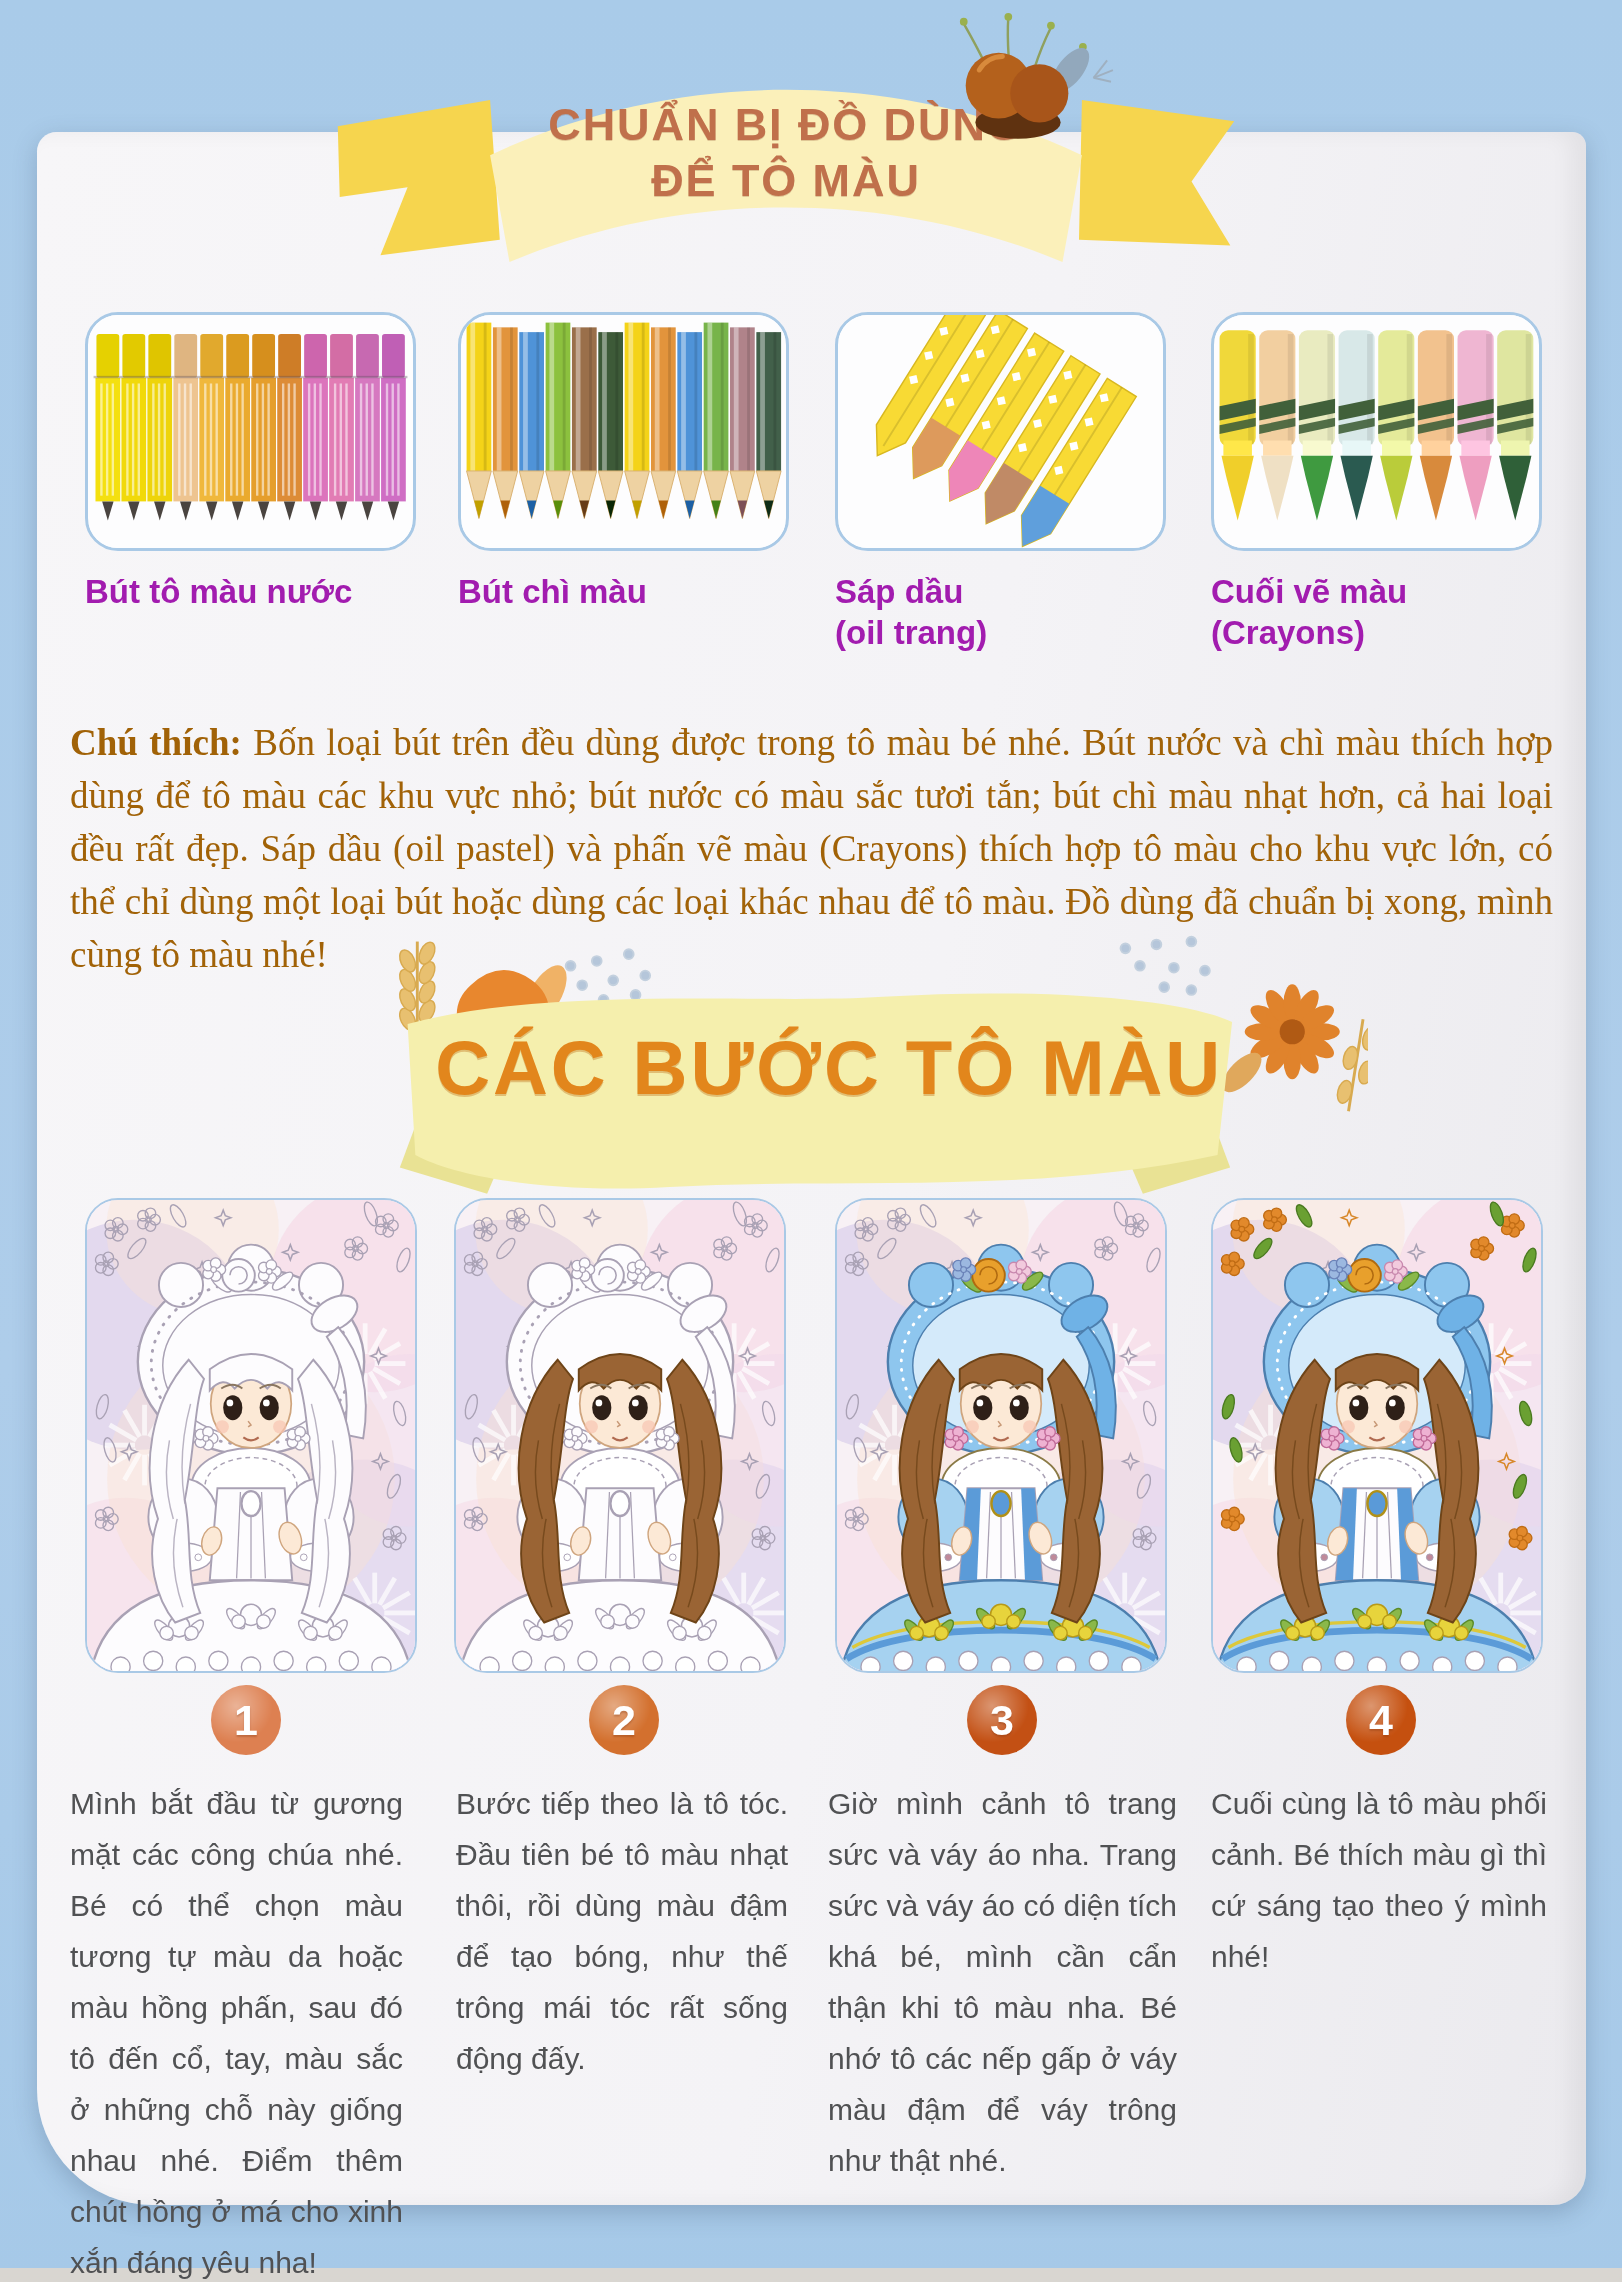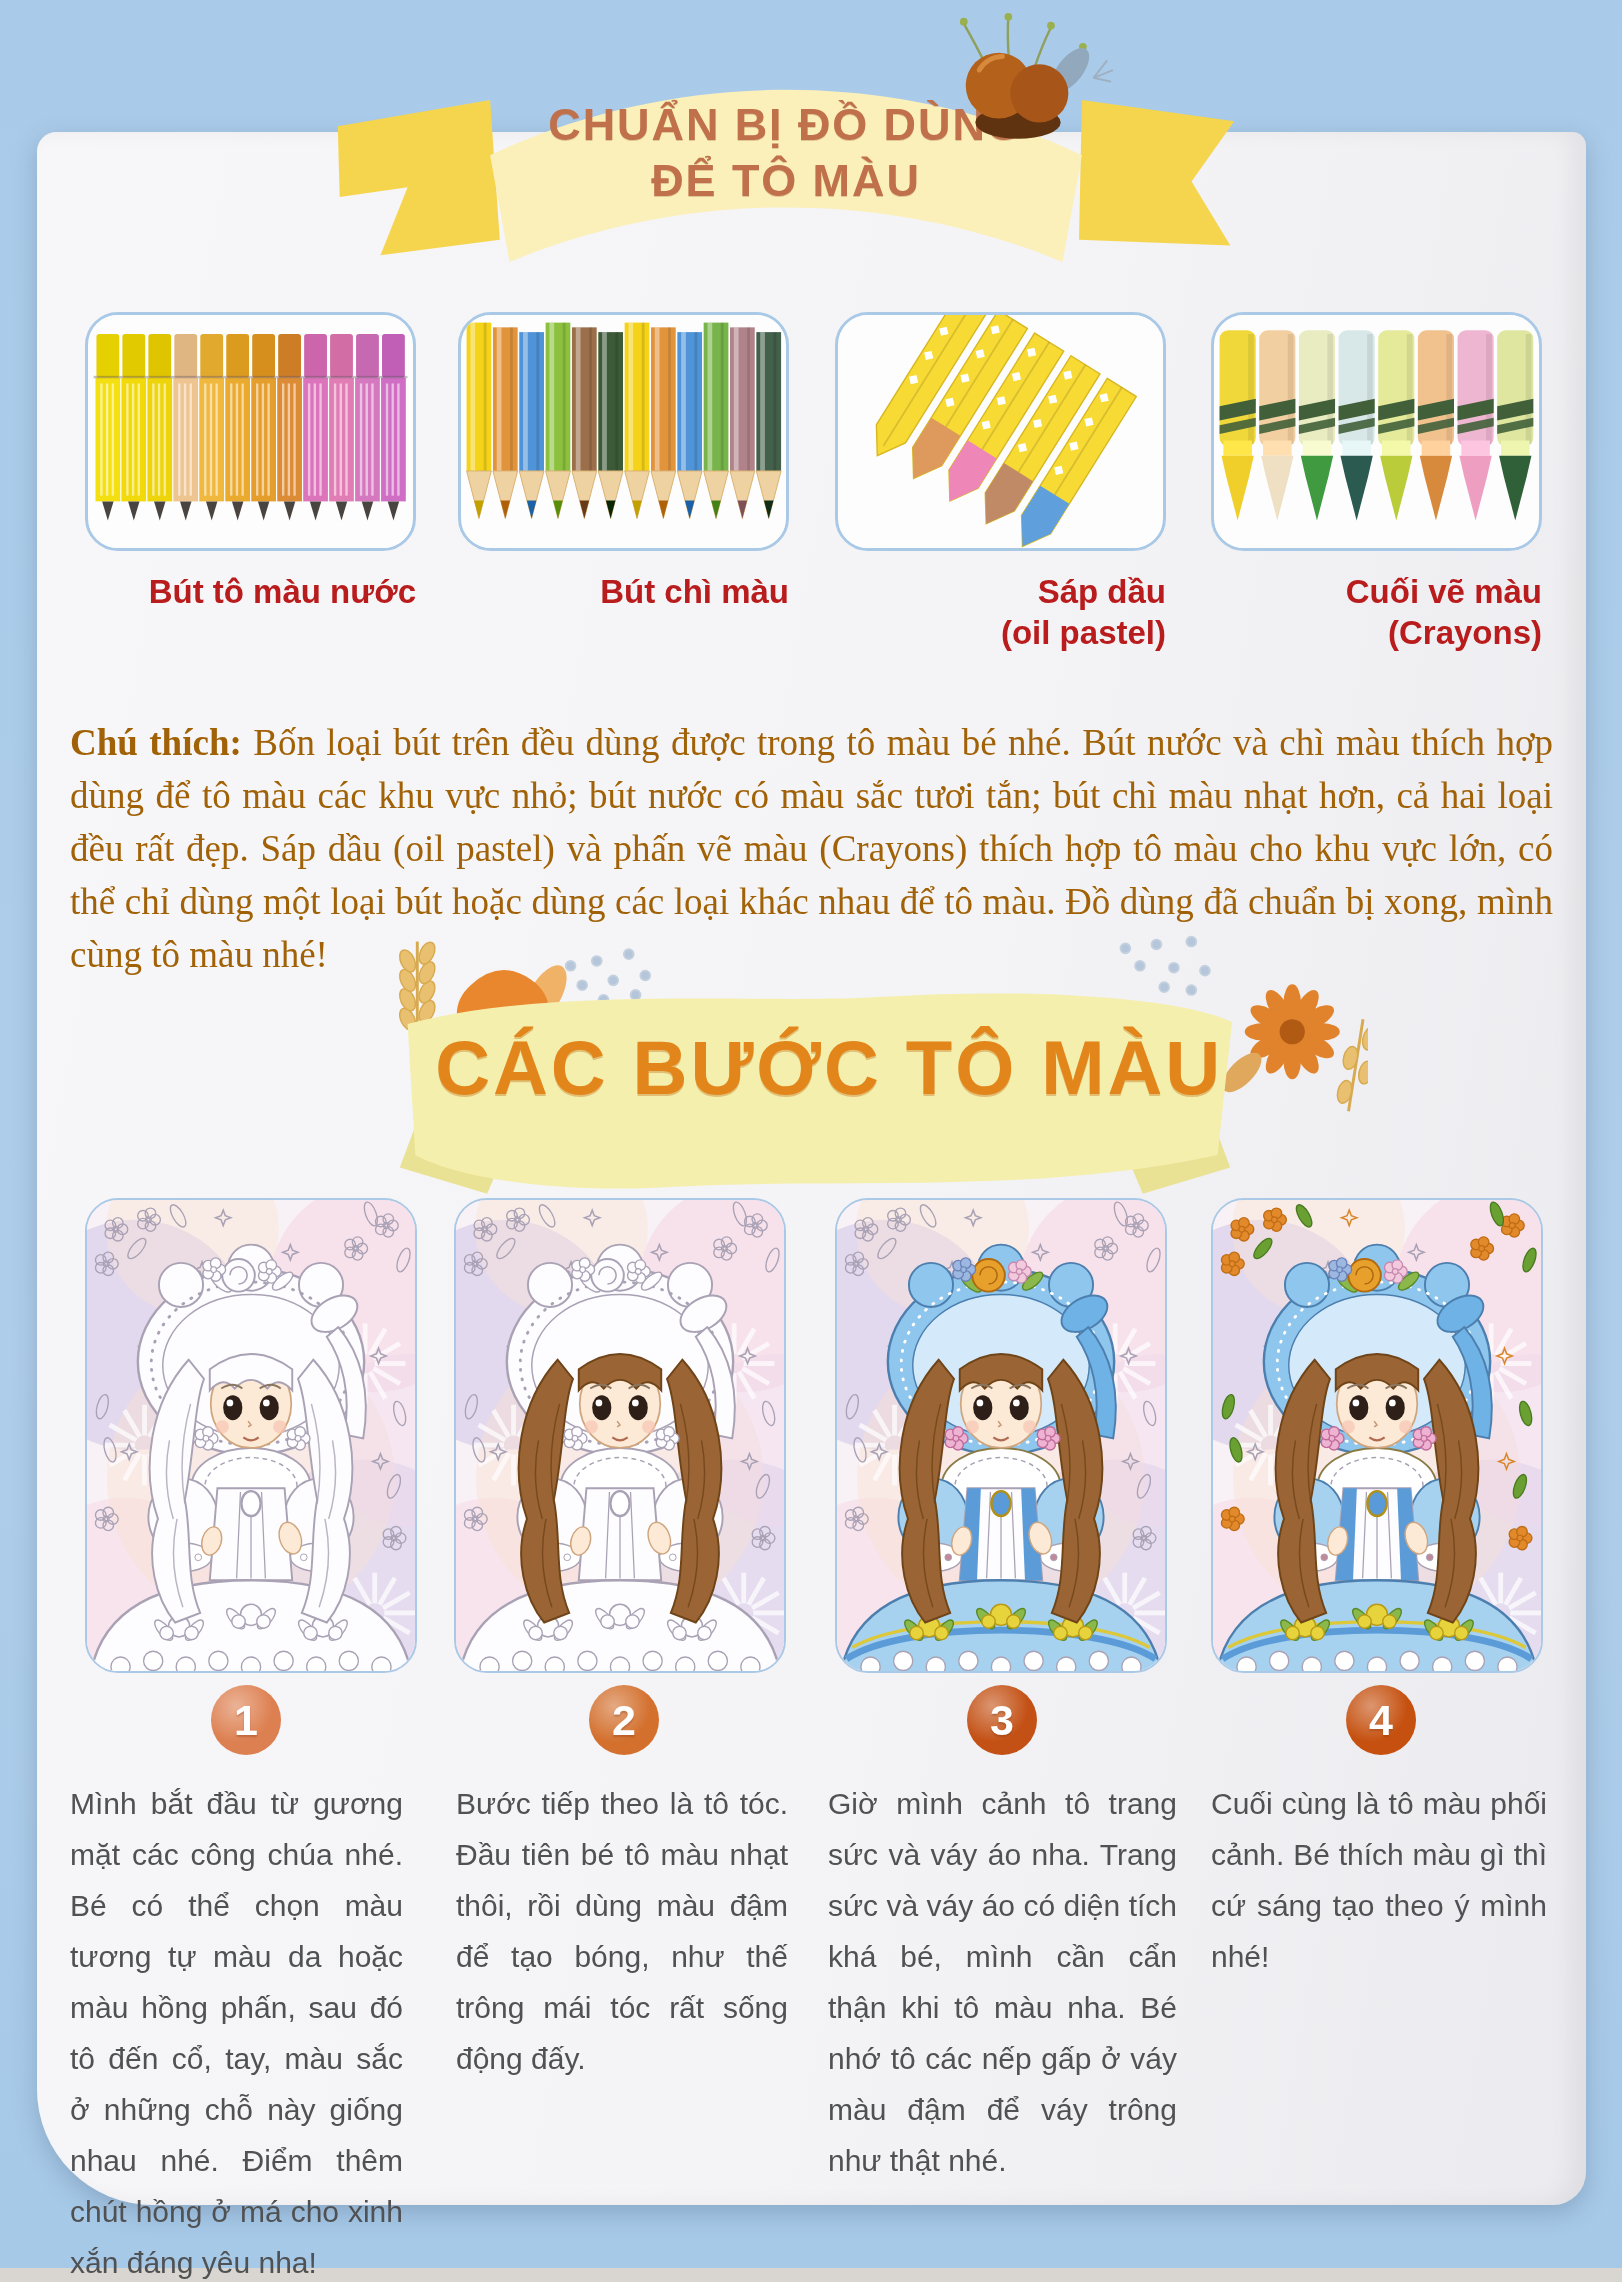--- a/index.html
+++ b/index.html
@@ -23,22 +23,22 @@
     font-weight:700;font-size:45px;line-height:56px;letter-spacing:1.9px;
     color:#c0704b;text-shadow:0 1px 0 rgba(140,70,40,.25);white-space:pre-line;
   }
   .berries-svg{position:absolute;left:946px;top:9.7px;width:175px;height:155px;}
 
   
   .tool-card{position:absolute;top:312px;width:331px;height:239px;background:#fdfdfe;
     border:3.9px solid #a9c9e6;border-radius:33px;box-sizing:border-box;overflow:hidden;}
   .tool-card svg{width:100%;height:100%;display:block;}
   .tc0{left:85px}.tc1{left:458px}.tc2{left:835px}.tc3{left:1211px}
-  .tool-label{position:absolute;top:571px;width:331px;text-align:right;
-    font-weight:700;font-size:33px;line-height:41px;color:#b91c1c;white-space:pre-line;}
+  .tool-label{position:absolute;top:571px;width:331px;text-align:left;
+    font-weight:700;font-size:33px;line-height:41px;color:#a21caf;white-space:pre-line;}
 
   
   .note{position:absolute;left:70px;top:679px;width:1483px;
     font-family:"Liberation Serif","DejaVu Serif",serif;
     font-size:37px;line-height:53px;color:#a16207;text-align:justify;}
   .note b{font-weight:700;}
 
   
   .banner2-svg{position:absolute;left:262px;top:927px;width:1106px;height:291px;}
   .banner2-title{position:absolute;left:408px;top:1024px;width:815px;text-align:right;
@@ -331,21 +331,21 @@
       <polygon points="296.90000000000003,96 334.90000000000003,88 334.90000000000003,103 296.90000000000003,111" fill="#41603a"></polygon>
       <polygon points="296.90000000000003,116 334.90000000000003,108 334.90000000000003,117 296.90000000000003,125" fill="#41603a" opacity=".9"></polygon>
       <rect x="300.90000000000003" y="132" width="30" height="16" fill="#eef5af"></rect>
       <polygon points="298.90000000000003,148 332.90000000000003,148 327.90000000000003,170 315.90000000000003,216 303.90000000000003,170" fill="#2f6038"></polygon>
     </svg>
   </div>
 
 <div class="tool-label tc0">Bút tô màu nước</div>
 <div class="tool-label tc1">Bút chì màu</div>
 <div class="tool-label tc2">Sáp dầu
-(oil pastel)</div>
+(oil trang)</div>
 <div class="tool-label tc3">Cuối vẽ màu
 (Crayons)</div>
 
 <p class="note"><b>Chú thích:</b><span> Bốn loại bút trên đều dùng được trong tô màu bé nhé. Bút nước và chì màu thích hợp dùng để tô màu các khu vực nhỏ; bút nước có màu sắc tươi tắn; bút chì màu nhạt hơn, cả hai loại đều rất đẹp. Sáp dầu (oil pastel) và phấn vẽ màu (Crayons) thích hợp tô màu cho khu vực lớn, có thể chỉ dùng một loại bút hoặc dùng các loại khác nhau để tô màu. Đồ dùng đã chuẩn bị xong, mình cùng tô màu nhé!</span></p>
 
 <svg class="banner2-svg" viewBox="0 0 1140 300" id="banner2">
     <g stroke="#c3d0de" stroke-width="2" fill="#b5c6da">
     <circle cx="330" cy="60" r="5"></circle>
       <circle cx="345" cy="35" r="5"></circle>
       <circle cx="362" cy="55" r="5"></circle>

